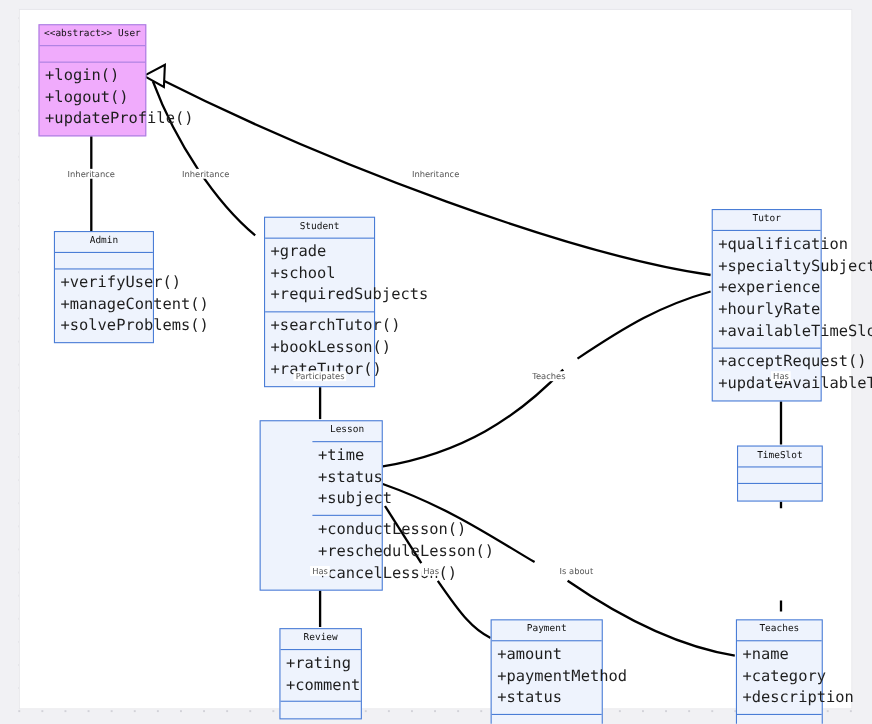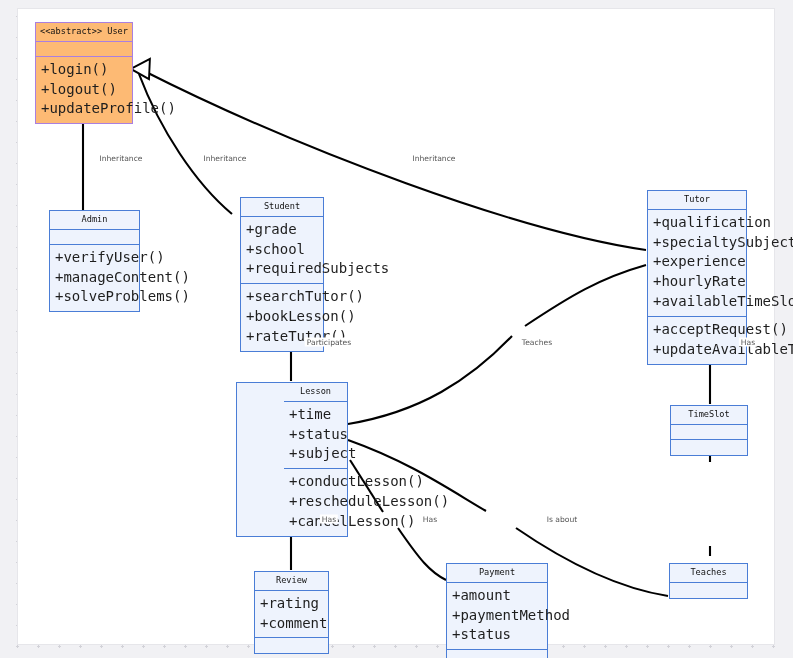--- a/index.html
+++ b/index.html
@@ -41,21 +41,21 @@
   }
   .umlnode {
     position: absolute;
     box-sizing: border-box;
     background: #eef3fd;
     border: 1.6px solid #4a7dd6;
     font-size: 8.5px;
     color: #222222;
   }
   .umlnode.abstract {
-    background: #fdba74;
+    background: #f0abfc;
     border-color: #a97fe0;
   }
   .compart {
     box-sizing: border-box;
     border-bottom: 1.4px solid #4a7dd6;
     padding: 2px 5px;
   }
   .abstract .compart { border-bottom-color: #a97fe0; }
   .compart:last-child { border-bottom: none; }
   .c-title {
@@ -77,21 +77,20 @@
   .c-body.empty { min-height: 15px; }
   .edge-label {
     position: absolute;
     font-size: 7.6px;
     color: #555555;
     background: #ffffff;
     padding: 0 2px;
     white-space: nowrap;
     transform: translate(-50%, -50%);
     font-family: "DejaVu Sans", "Liberation Sans", sans-serif;
-    margin-left: 38px;
   }
 </style>
 </head>
 <body>
 
 <div id="stage">
 
   <div id="canvas-panel"></div>
 
   <svg id="edge-layer" viewBox="0 0 793 658" width="793" height="658">
@@ -136,21 +135,21 @@
   </div>
 
   <div class="umlnode" style="left:32px; top:210px; width:91px;margin-left:17px;">
     <div class="compart c-title">Admin</div>
     <div class="compart c-body empty"></div>
     <div class="compart c-body">+verifyUser()
 +manageContent()
 +solveProblems()</div>
   </div>
 
-  <div class="umlnode" style="left:240px; top:197px; width:84px;">
+  <div class="umlnode" style="left:240px; top:197px; width:101px;">
     <div class="compart c-title">Student</div>
     <div class="compart c-body">+grade
 +school
 +requiredSubjects</div>
     <div class="compart c-body">+searchTutor()
 +bookLesson()
 +rateTutor()</div>
   </div>
 
   <div class="umlnode" style="left:647px; top:190px; width:100px;">
@@ -190,20 +189,23 @@
   <div class="umlnode" style="left:446px; top:563px; width:102px;">
     <div class="compart c-title">Payment</div>
     <div class="compart c-body">+amount
 +paymentMethod
 +status</div>
     <div class="compart c-body empty"></div>
   </div>
 
   <div class="umlnode" style="left:669px; top:563px; width:79px;">
     <div class="compart c-title">Teaches</div>
+    <div class="compart c-body">+name
++category
++description</div>
     <div class="compart c-body empty"></div>
   </div>
 
   <div class="edge-label" style="left:83px; top:158px;">Inheritance</div>
   <div class="edge-label" style="left:187px; top:158px;">Inheritance</div>
   <div class="edge-label" style="left:396px; top:158px;">Inheritance</div>
   <div class="edge-label" style="left:291px; top:342px;">Participates</div>
   <div class="edge-label" style="left:499px; top:342px;">Teaches</div>
   <div class="edge-label" style="left:710px; top:342px;">Has</div>
   <div class="edge-label" style="left:291px; top:519px;">Has</div>

